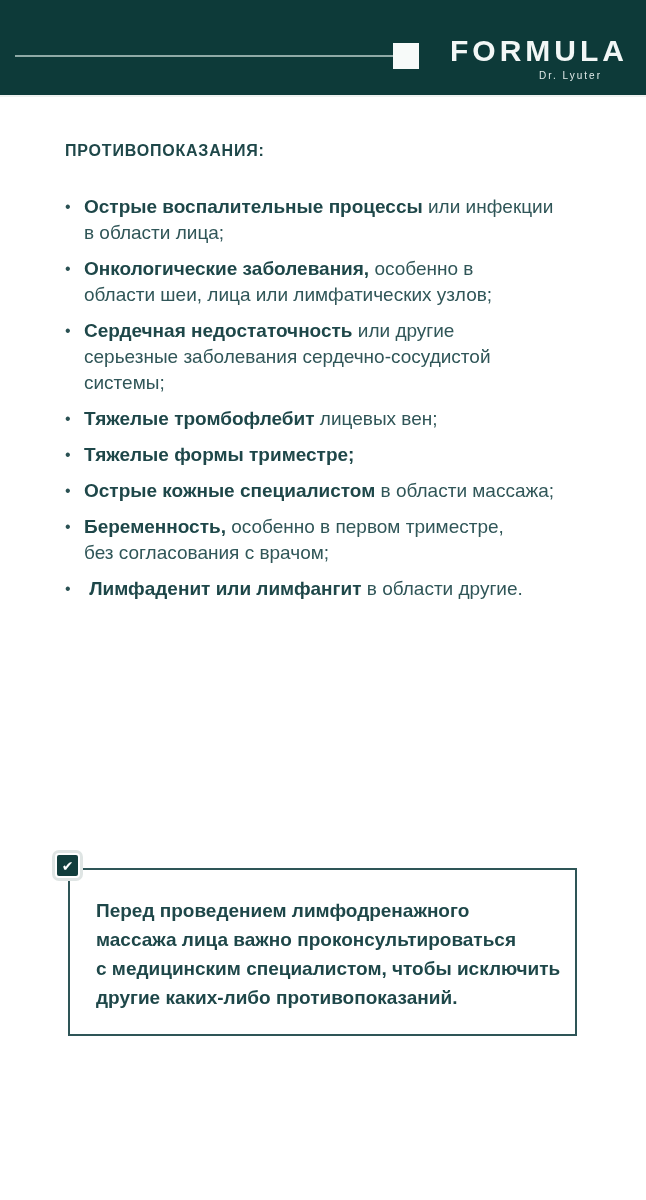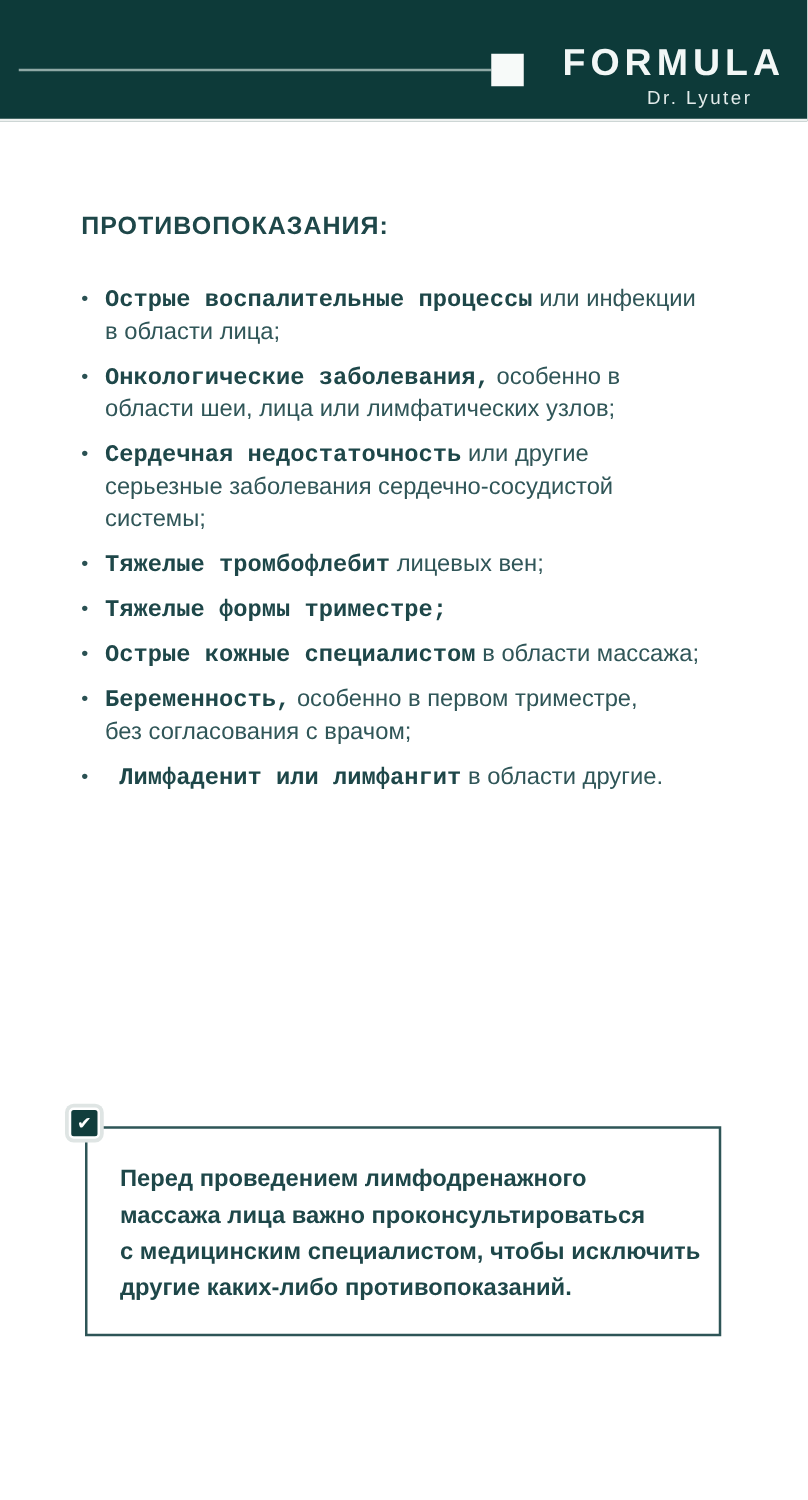--- a/index.html
+++ b/index.html
@@ -29,48 +29,48 @@
   }
   .brand {
     position:absolute; right:18px; top:34px;
     color:#f2f7f6;
     font-size:30px; font-weight:700;
     letter-spacing:4px;
   }
   .brand-sub {
     position:absolute; right:44px; top:70px;
     color:#e2ebea;
-    font-size:15px; font-weight:400;
+    font-size:10px; font-weight:400;
     letter-spacing:2px;
   }
   
   .content { padding-left:65px; }
   .page-title {
-    margin-top:73px;
-    font-size:20px; font-weight:700;
+    margin-top:45px;
+    font-size:16px; font-weight:700;
     letter-spacing:0.8px;
     color:#1e4749;
   }
   .bullets {
     list-style:none;
     margin-top:34px;
   }
   .bullet-item {
     display:flex;
     margin-bottom:10px;
     font-size:19px; line-height:26px;
     color:#305658;
   }
   .dot {
     flex:none; width:19px;
     color:#2a5153;
     font-size:16px; line-height:26px;
   }
   .bullet-text { white-space:pre-wrap; width:545px; }
-  .bullet-text .b { font-weight:700; color:#1e4749;font-family:Liberation Mono, monospace; }
+  .bullet-text .b { font-weight:700; color:#1e4749; }
   
   .note {
     position:relative;
     margin-top:266px;
     margin-left:3px;            
     width:509px; min-height:145px;
     border:2px solid #2e5557;
     padding:26px 12px 22px 26px;
   }
   .note-check {

